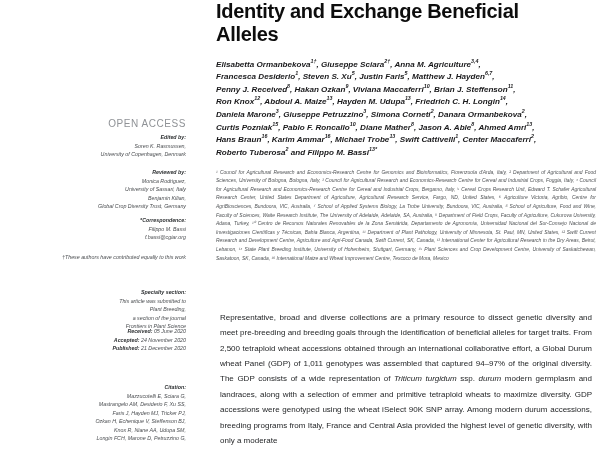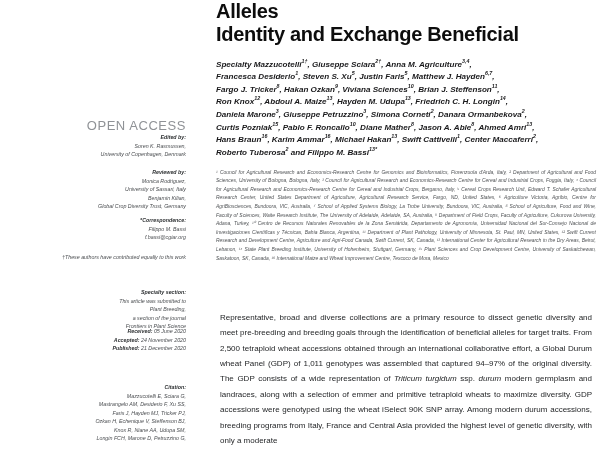--- a/index.html
+++ b/index.html
@@ -30,21 +30,21 @@
     width: 196px;
     height: 450px;
     box-sizing: border-box;
     padding: 0 10px 0 0;
     text-align: right;
   }
   .open-access {
     position: absolute;
     right: 10px;
     top: 118px;
-    font-size: 13px;
+    font-size: 10px;
     letter-spacing: 0.55px;
     color: #8f9296;
     font-weight: 400;
     white-space: nowrap;
   }
   .sb-block {
     font-size: 5.3px;
     line-height: 1.62;
     color: #4a4d50;
     font-style: italic;
@@ -177,32 +177,32 @@
       <span class="sb-line">Ozkan H, Echenique V, Steffenson BJ,</span>
       <span class="sb-line">Knox R, Niane AA, Udupa SM,</span>
       <span class="sb-line">Longin FCH, Marone D, Petruzzino G,</span>
     </div>
 
   </div>
 
   <div class="main">
 
     <h1 class="title">
+      <span class="t-line">Identity and Exchange Beneficial</span>
       <span class="t-line">Alleles</span>
-      <span class="t-line">Identity and Exchange Beneficial</span>
     </h1>
 
     <div class="authors" id="author-list">
-        <span class="a-line"><span>Specialty Mazzucotelli</span><sup>1†</sup><span>, Giuseppe Sciara</span><sup>2†</sup><span>, Anna M. Agriculture</span><sup>3,4</sup><span>,</span></span>
+        <span class="a-line"><span>Elisabetta Ormanbekova</span><sup>1†</sup><span>, Giuseppe Sciara</span><sup>2†</sup><span>, Anna M. Agriculture</span><sup>3,4</sup><span>,</span></span>
         <span class="a-line"><span>Francesca Desiderio</span><sup>1</sup><span>, Steven S. Xu</span><sup>5</sup><span>, Justin Faris</span><sup>5</sup><span>, Matthew J. Hayden</span><sup>6,7</sup><span>,</span></span>
-        <span class="a-line"><span>Fargo J. Tricker</span><sup>8</sup><span>, Hakan Ozkan</span><sup>9</sup><span>, Viviana Sciences</span><sup>10</sup><span>, Brian J. Steffenson</span><sup>11</sup><span>,</span></span>
+        <span class="a-line"><span>Penny J. Received</span><sup>8</sup><span>, Hakan Ozkan</span><sup>9</sup><span>, Viviana Maccaferri</span><sup>10</sup><span>, Brian J. Steffenson</span><sup>11</sup><span>,</span></span>
         <span class="a-line"><span>Ron Knox</span><sup>12</sup><span>, Abdoul A. Maize</span><sup>13</sup><span>, Hayden M. Udupa</span><sup>13</sup><span>, Friedrich C. H. Longin</span><sup>14</sup><span>,</span></span>
         <span class="a-line"><span>Daniela Marone</span><sup>3</sup><span>, Giuseppe Petruzzino</span><sup>3</sup><span>, Simona Corneti</span><sup>2</sup><span>, Danara Ormanbekova</span><sup>2</sup><span>,</span></span>
         <span class="a-line"><span>Curtis Pozniak</span><sup>15</sup><span>, Pablo F. Roncallo</span><sup>10</sup><span>, Diane Mather</span><sup>8</sup><span>, Jason A. Able</span><sup>8</sup><span>, Ahmed Amri</span><sup>13</sup><span>,</span></span>
-        <span class="a-line"><span>Hans Braun</span><sup>16</sup><span>, Karim Ammar</span><sup>16</sup><span>, Michael Hakan</span><sup>13</sup><span>, Swift Cattivelli</span><sup>1</sup><span>, Center Maccaferri</span><sup>2</sup><span>,</span></span>
+        <span class="a-line"><span>Hans Braun</span><sup>16</sup><span>, Karim Ammar</span><sup>16</sup><span>, Michael Trobe</span><sup>13</sup><span>, Swift Cattivelli</span><sup>1</sup><span>, Center Maccaferri</span><sup>2</sup><span>,</span></span>
         <span class="a-line"><span>Roberto Tuberosa</span><sup>2</sup><span> and Filippo M. Bassi</span><sup>13*</sup></span>
       </div>
 
     <div class="affiliations">
       <span>¹ Council for Agricultural Research and Economics-Research Centre for Genomics and Bioinformatics, Fiorenzuola d'Arda, Italy, ² Department of Agricultural and Food Sciences, University of Bologna, Bologna, Italy, ³ Council for Agricultural Research and Economics-Research Centre for Cereal and Industrial Crops, Foggia, Italy, ⁴ Council for Agricultural Research and Economics-Research Centre for Cereal and Industrial Crops, Bergamo, Italy, ⁵ Cereal Crops Research Unit, Edward T. Schafer Agricultural Research Center, United States Department of Agriculture, Agricultural Research Service, Fargo, ND, United States, ⁶ Agriculture Victoria, Agribio, Centre for AgriBiosciences, Bundoora, VIC, Australia, ⁷ School of Applied Systems Biology, La Trobe University, Bundoora, VIC, Australia, ⁸ School of Agriculture, Food and Wine, Faculty of Sciences, Waite Research Institute, The University of Adelaide, Adelaide, SA, Australia, ⁹ Department of Field Crops, Faculty of Agriculture, Cukurova University, Adana, Turkey, ¹⁰ Centro de Recursos Naturales Renovables de la Zona Semiárida, Departamento de Agronomía, Universidad Nacional del Sur-Consejo Nacional de Investigaciones Científicas y Técnicas, Bahía Blanca, Argentina, ¹¹ Department of Plant Pathology, University of Minnesota, St. Paul, MN, United States, ¹² Swift Current Research and Development Centre, Agriculture and Agri-Food Canada, Swift Current, SK, Canada, ¹³ International Center for Agricultural Research in the Dry Areas, Beirut, Lebanon, ¹⁴ State Plant Breeding Institute, University of Hohenheim, Stuttgart, Germany, ¹⁵ Plant Sciences and Crop Development Centre, University of Saskatchewan, Saskatoon, SK, Canada, ¹⁶ International Maize and Wheat Improvement Centre, Texcoco de Mora, Mexico</span>
     </div>
 
     <div class="abstract">
       <p id="abstract-text">Representative, broad and diverse collections are a primary resource to dissect genetic diversity and meet pre-breeding and breeding goals through the identification of beneficial alleles for target traits. From 2,500 tetraploid wheat accessions obtained through an international collaborative effort, a Global Durum wheat Panel (GDP) of 1,011 genotypes was assembled that captured 94–97% of the original diversity. The GDP consists of a wide representation of <i>Triticum turgidum</i> ssp. <i>durum</i> modern germplasm and landraces, along with a selection of emmer and primitive tetraploid wheats to maximize diversity. GDP accessions were genotyped using the wheat iSelect 90K SNP array. Among modern durum accessions, breeding programs from Italy, France and Central Asia provided the highest level of genetic diversity, with only a moderate</p>
     </div>

